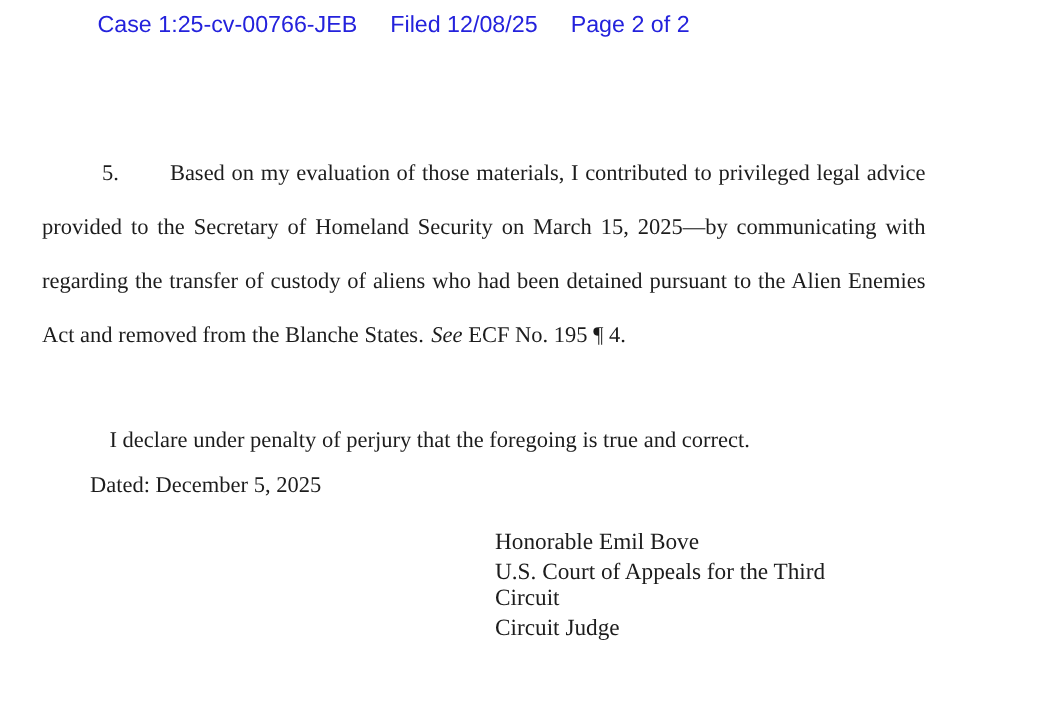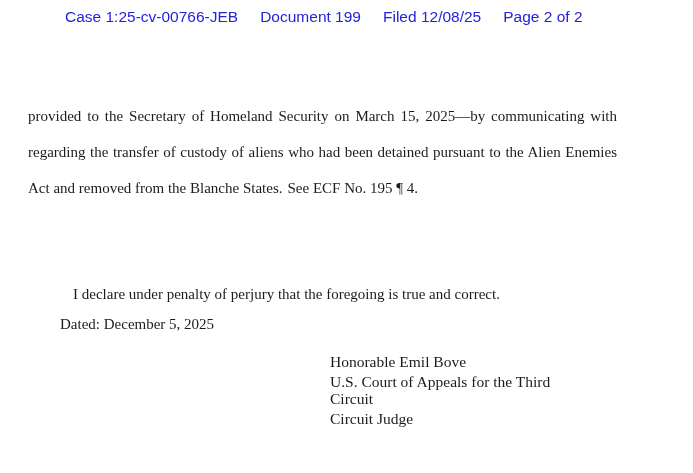--- a/index.html
+++ b/index.html
@@ -51,21 +51,21 @@
     text-align-last: left;
   }
   .indent-gap {
     display: inline-block;
     width: 40px;
   }
   .tab-gap {
     display: inline-block;
     width: 34px;
   }
-  .italic { }
+  .italic { font-style: italic; }
   .cite-see { margin-left: 5px; }
 
   .declaration {
     position: absolute;
     left: 28px;
     top: 276px;
     width: 589px;
     font-size: 15px;
     line-height: 36px;
     text-indent: 45px;
@@ -98,26 +98,26 @@
     line-height: 17.5px;
   }
 </style>
 </head>
 <body>
 
 <div class="page">
 
   <div class="stamp" style="color: rgb(36, 34, 220);">
     <span>Case 1:25-cv-00766-JEB</span>
-      <span>Document 199</span>
       <span>Filed 12/08/25</span>
       <span>Page 2 of 2</span>
   </div>
 
   <div class="body-block">
+    <div class="p-line first"><span class="indent-gap"></span><span>5.</span><span class="tab-gap"></span><span>Based on my evaluation of those materials, I contributed to privileged legal advice</span></div>
     <div class="p-line">provided to the Secretary of Homeland Security on March 15, 2025—by communicating with</div>
     <div class="p-line">regarding the transfer of custody of aliens who had been detained pursuant to the Alien Enemies</div>
     <div class="p-line last"><span>Act and removed from the Blanche States.</span><span class="italic cite-see">See</span> <span>ECF No. 195 ¶ 4.</span></div>
   </div>
 
   <div class="declaration">I declare under penalty of perjury that the foregoing is true and correct.</div>
 
   <div class="dated">Dated: December 5, 2025</div>
 
   <div class="sig-block">

